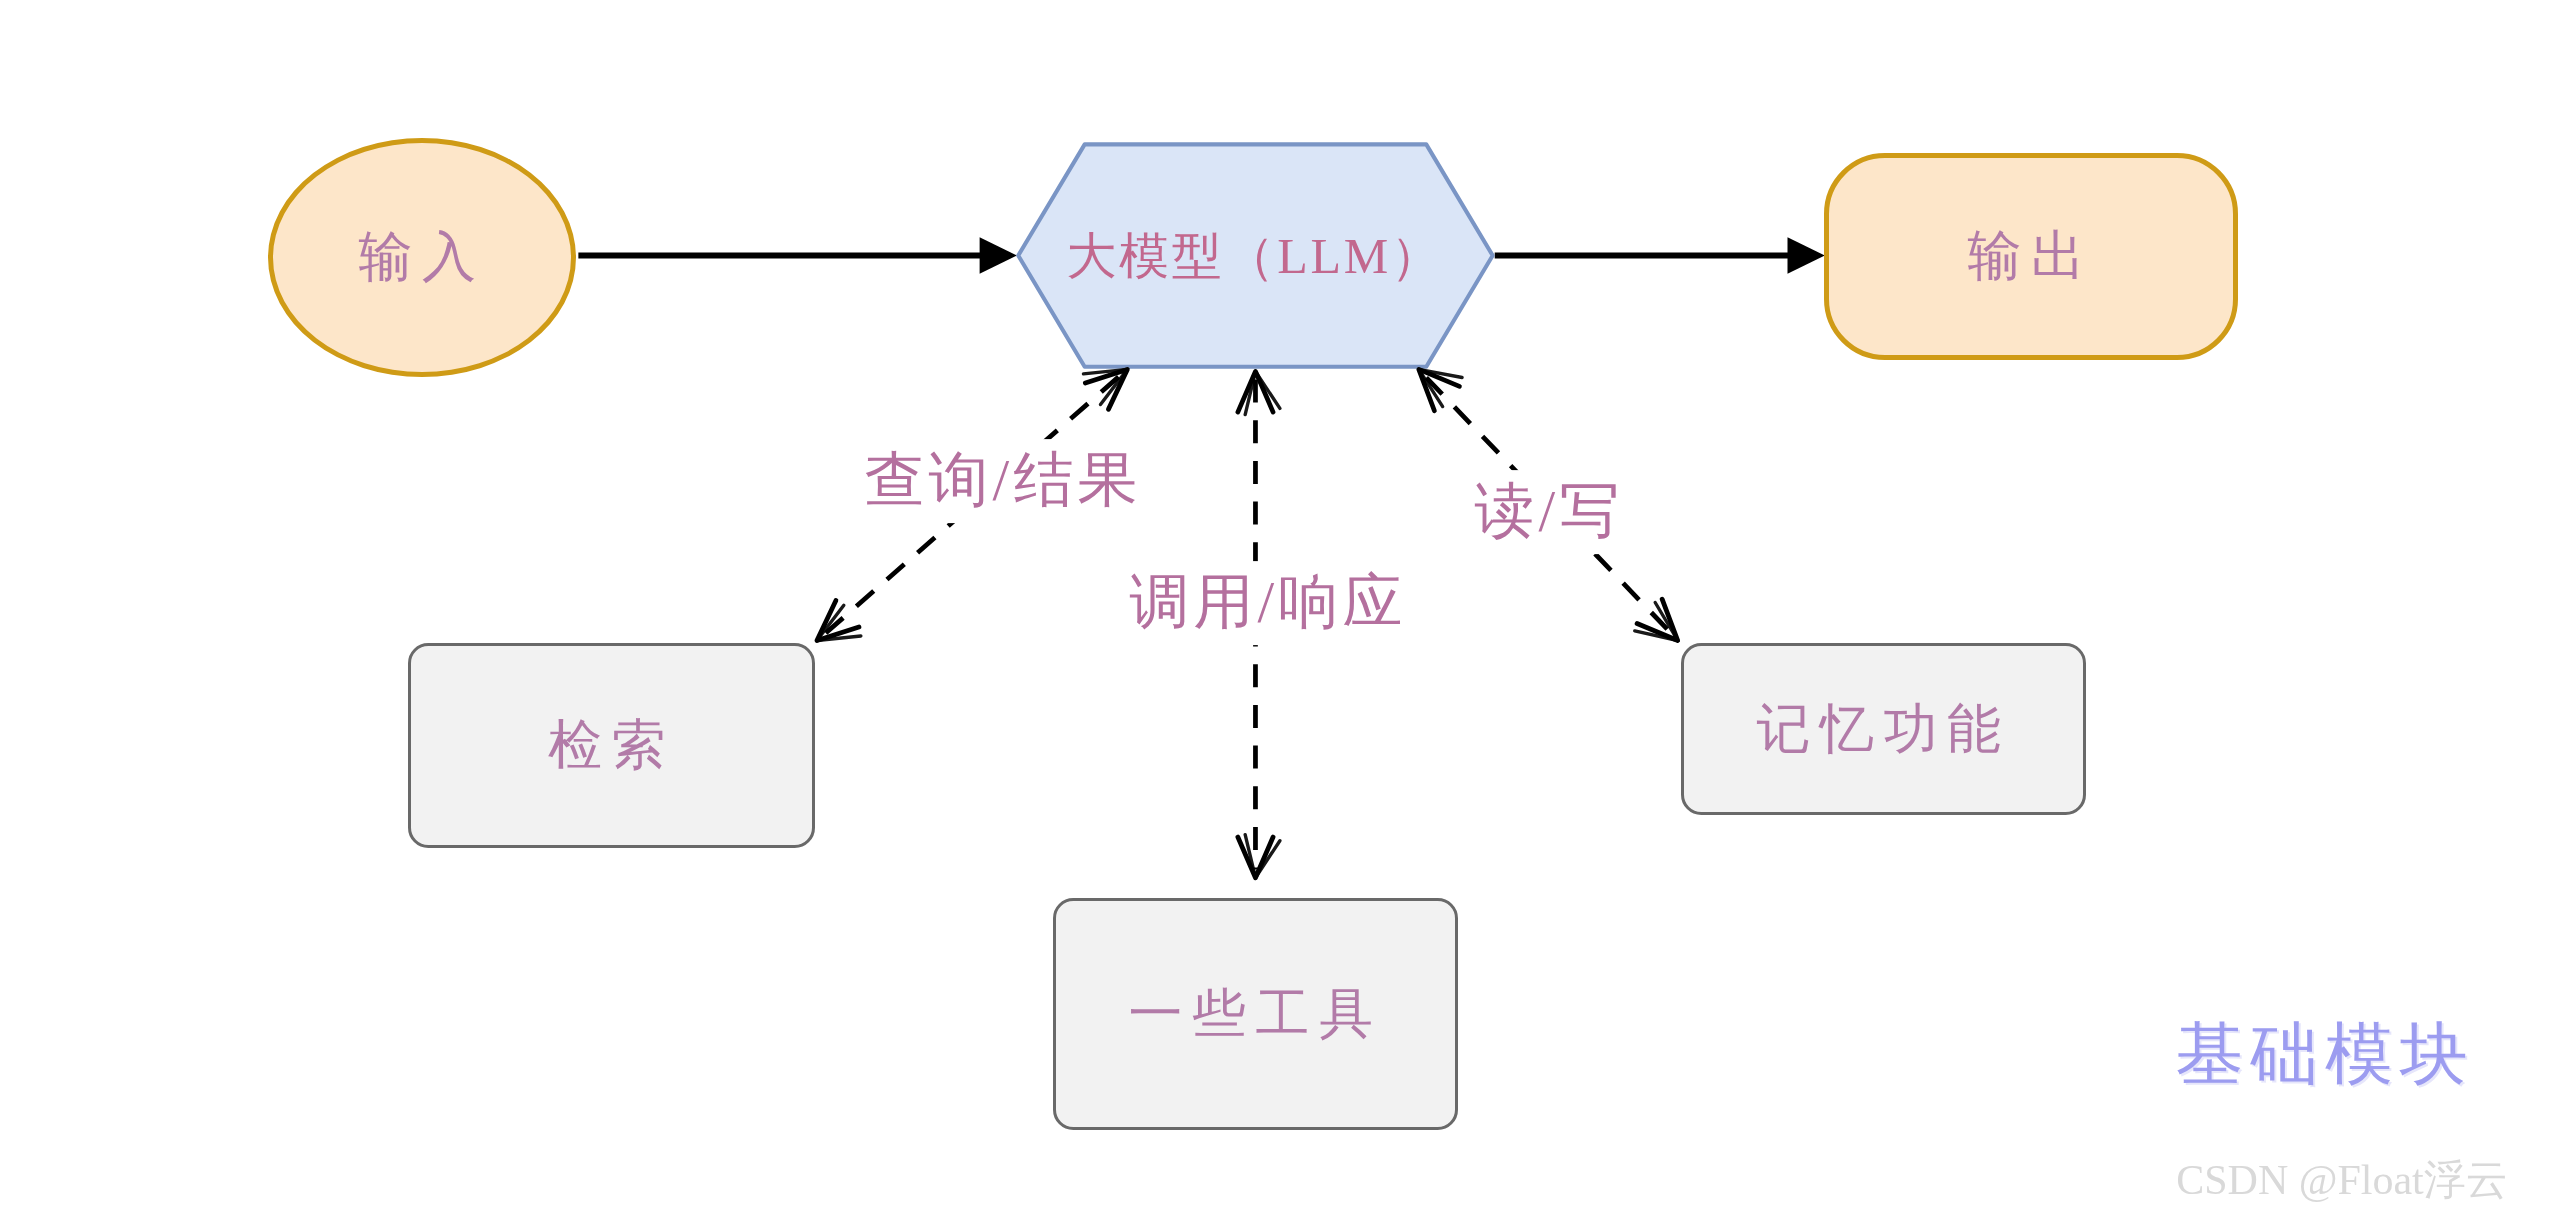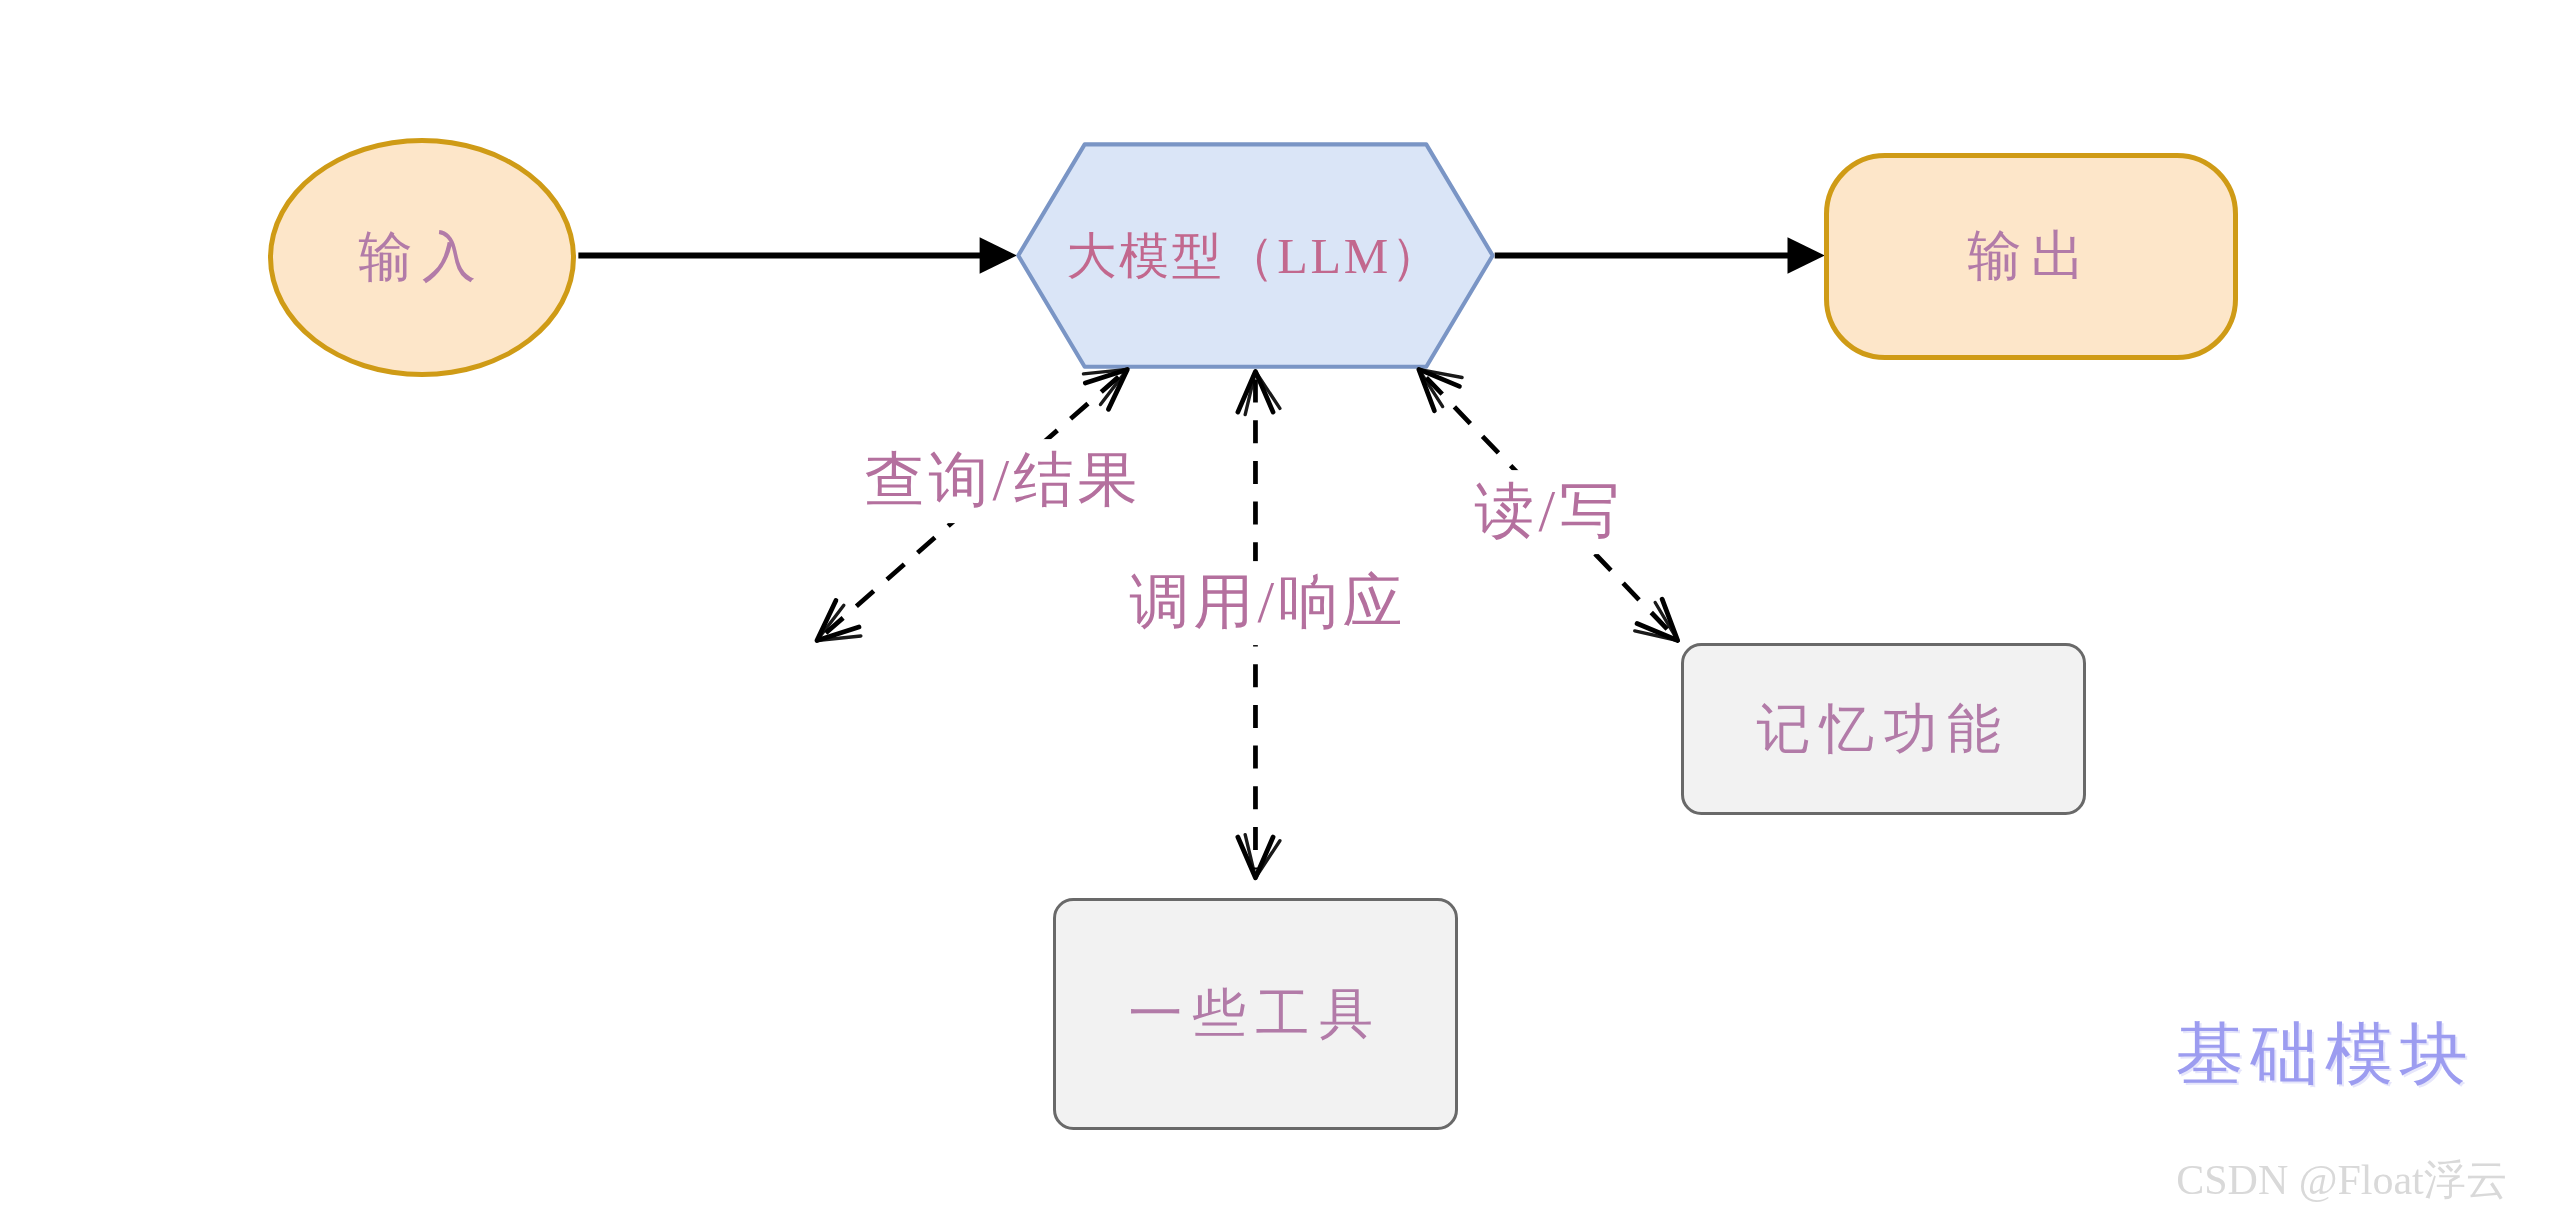--- a/index.html
+++ b/index.html
@@ -86,20 +86,23 @@
   <div class="node ellipse">
     <span class="label">输入</span>
   </div>
 
   <div class="hex-label">大模型（LLM）</div>
 
   <div class="node rounded-pill">
     <span class="label">输出</span>
   </div>
 
+  <div class="node gray-box retrieval">
+    <span class="label">检索</span>
+  </div>
 
   <div class="node gray-box tools">
     <span class="label">一些工具</span>
   </div>
 
   <div class="node gray-box memory">
     <span class="label">记忆功能</span>
   </div>
 
   <span class="edge-label query">查询/结果</span>

